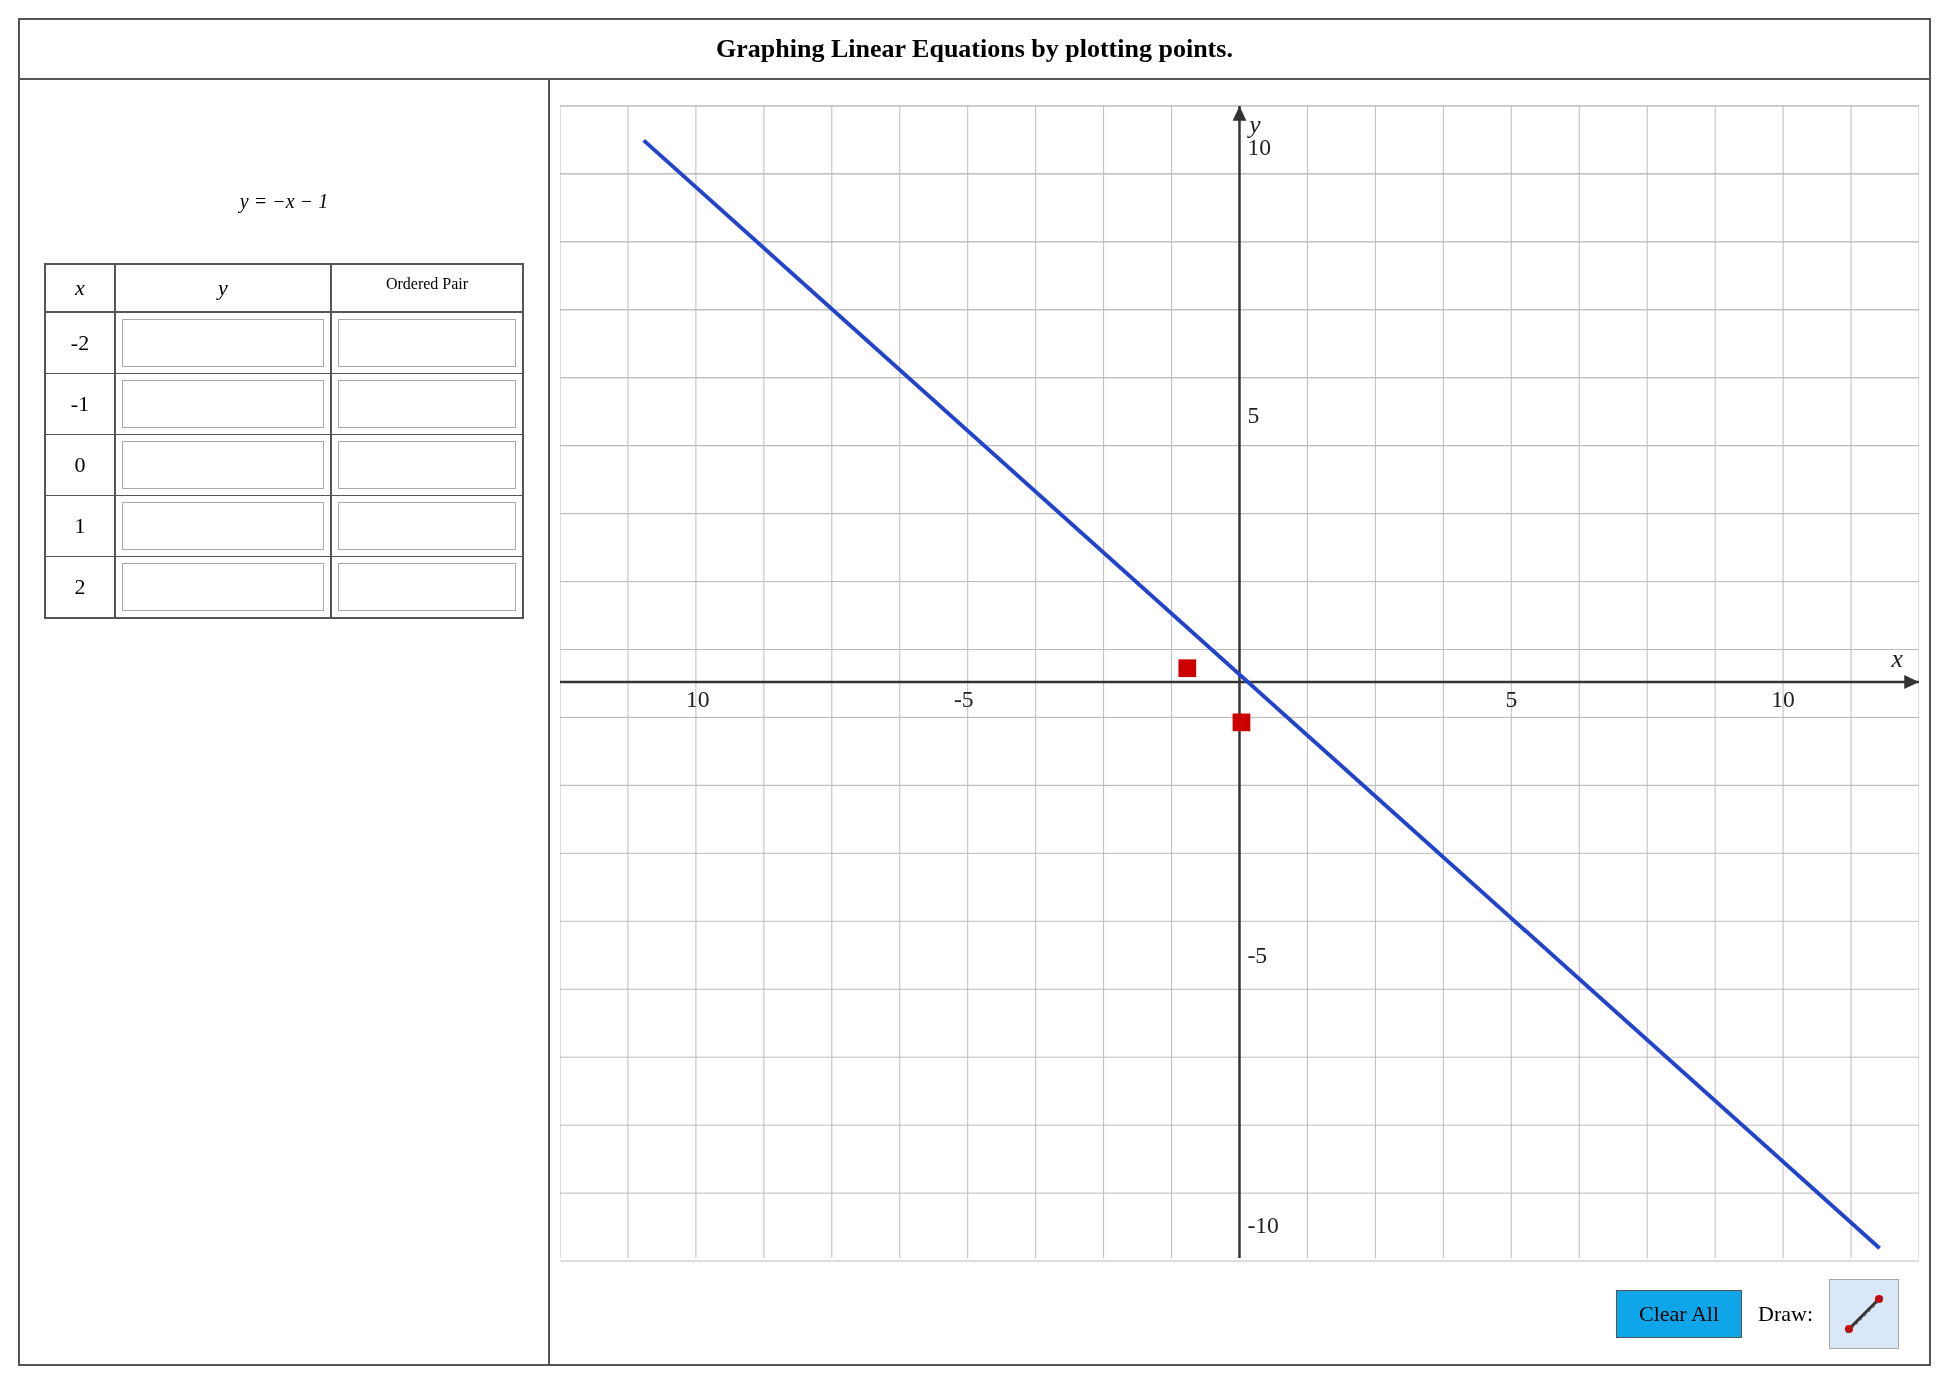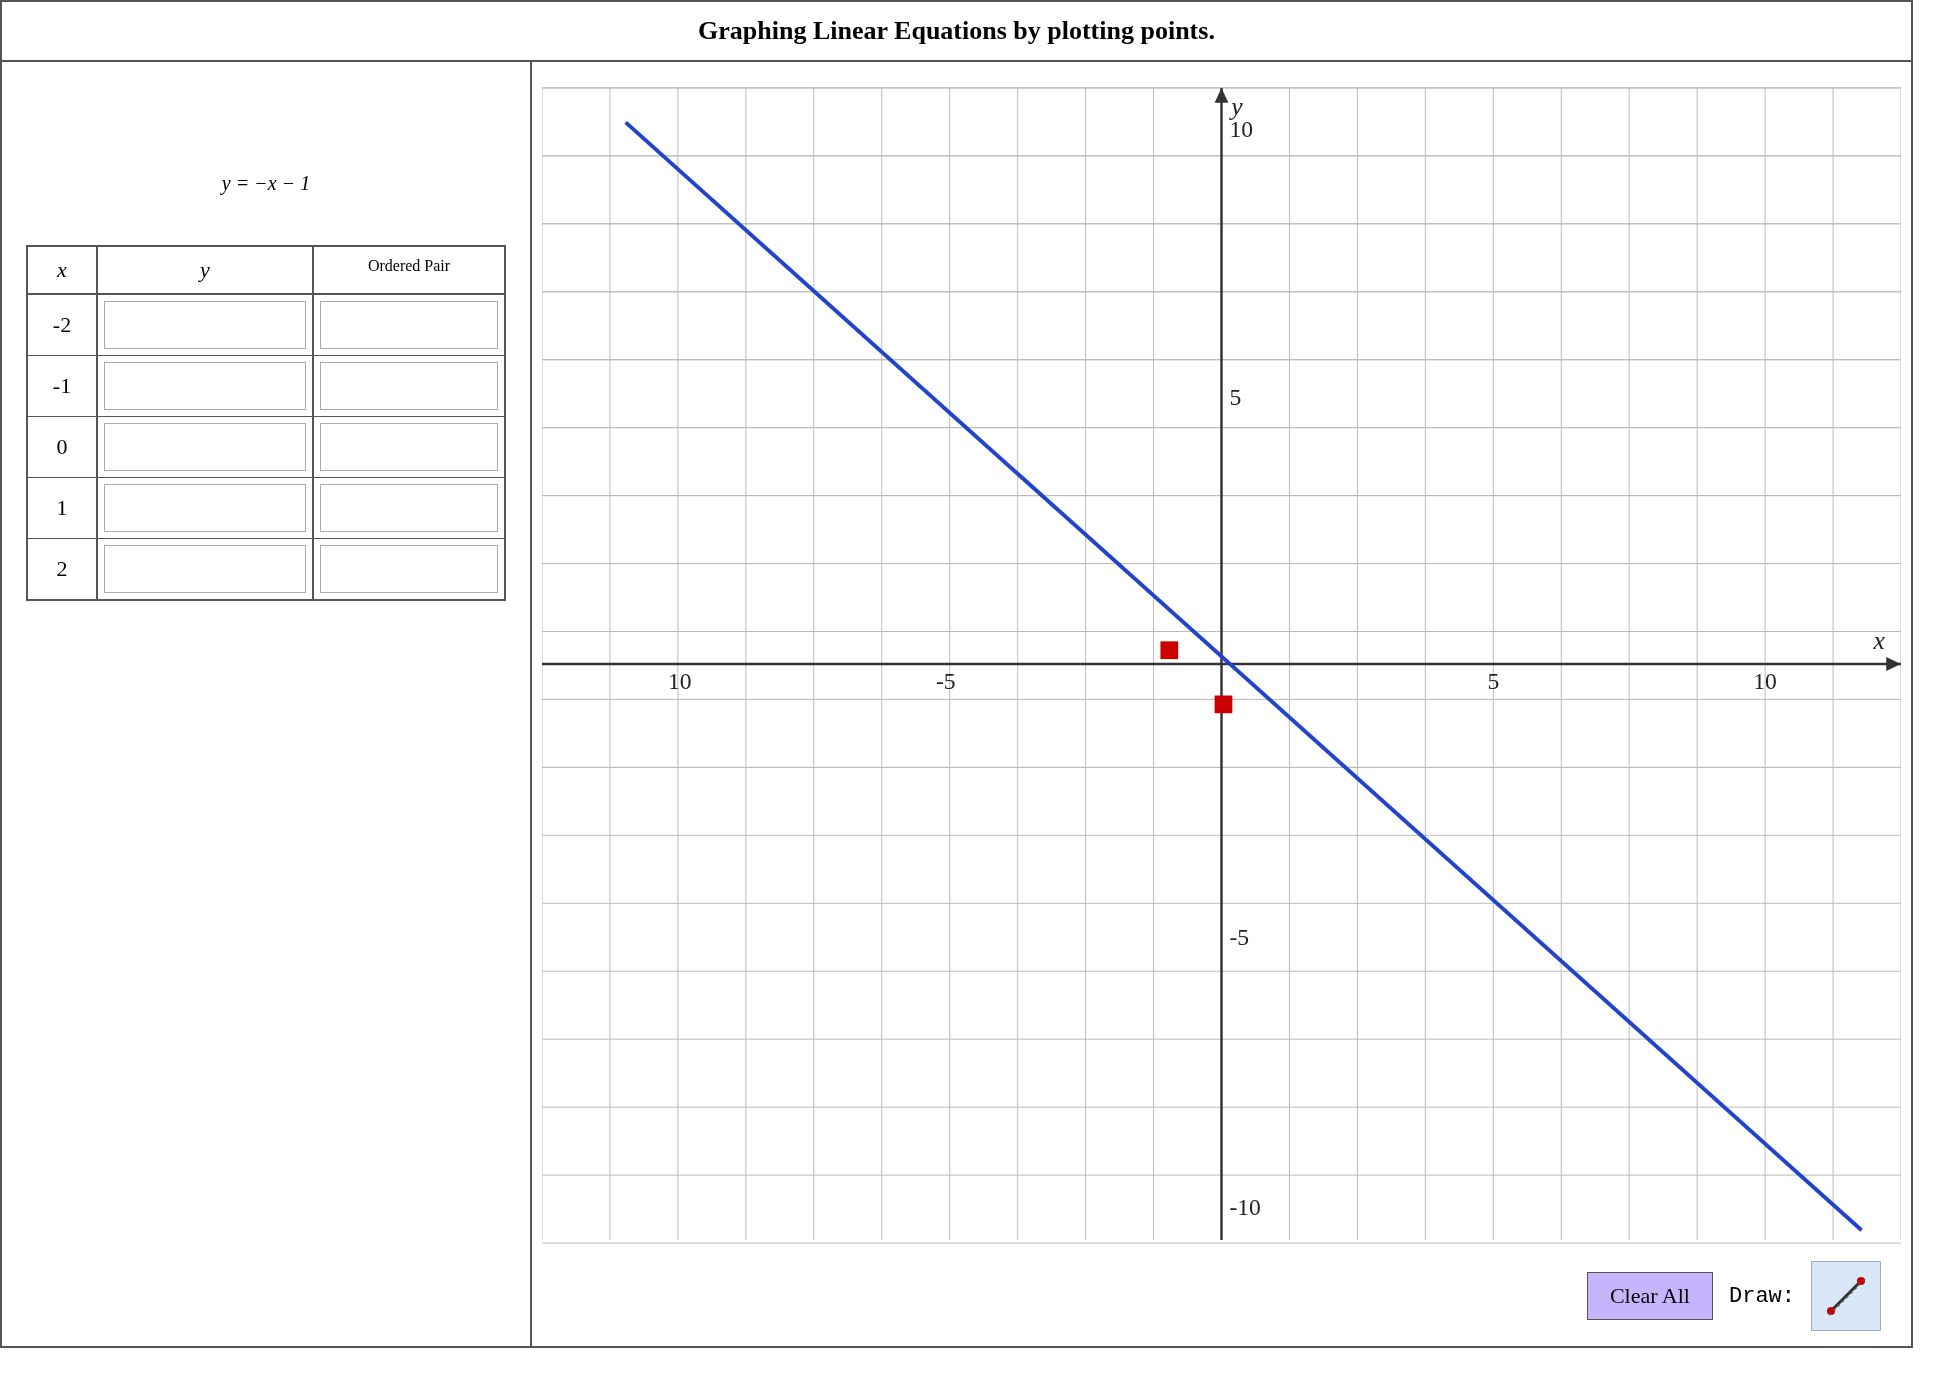--- a/index.html
+++ b/index.html
@@ -5,20 +5,21 @@
     * { box-sizing: border-box; margin: 0; padding: 0; }
     body {
       background: #fff;
       font-family: Georgia, 'Times New Roman', serif;
       width: 1949px;
       height: 1384px;
       overflow: hidden;
     }
     .outer-container {
       border: 2px solid #555;
+      margin: 18px;
       width: 1913px;
       height: 1348px;
       display: flex;
       flex-direction: column;
     }
     .title-bar {
       border-bottom: 2px solid #555;
       padding: 14px 20px;
       text-align: center;
       font-weight: bold;
@@ -135,29 +136,29 @@
     .bottom-bar {
       display: flex;
       align-items: center;
       justify-content: flex-end;
       padding: 10px 20px;
       gap: 16px;
       height: 80px;
     }
     .clear-all-btn {
       border: 1px solid #555;
-      background: #c4b5fd;
+      background: #0ea5e9;
       padding: 10px 22px;
       font-size: 22px;
       cursor: pointer;
       font-family: Georgia, serif;
     }
     .draw-label {
       font-size: 22px;
-      font-family: Liberation Mono, monospace;
+      font-family: Liberation Serif, serif;
     }
     .draw-icon-box {
       width: 70px;
       height: 70px;
       border: 1px solid #aaa;
       background: #d8e8f8;
       display: flex;
       align-items: center;
       justify-content: center;
       cursor: pointer;

